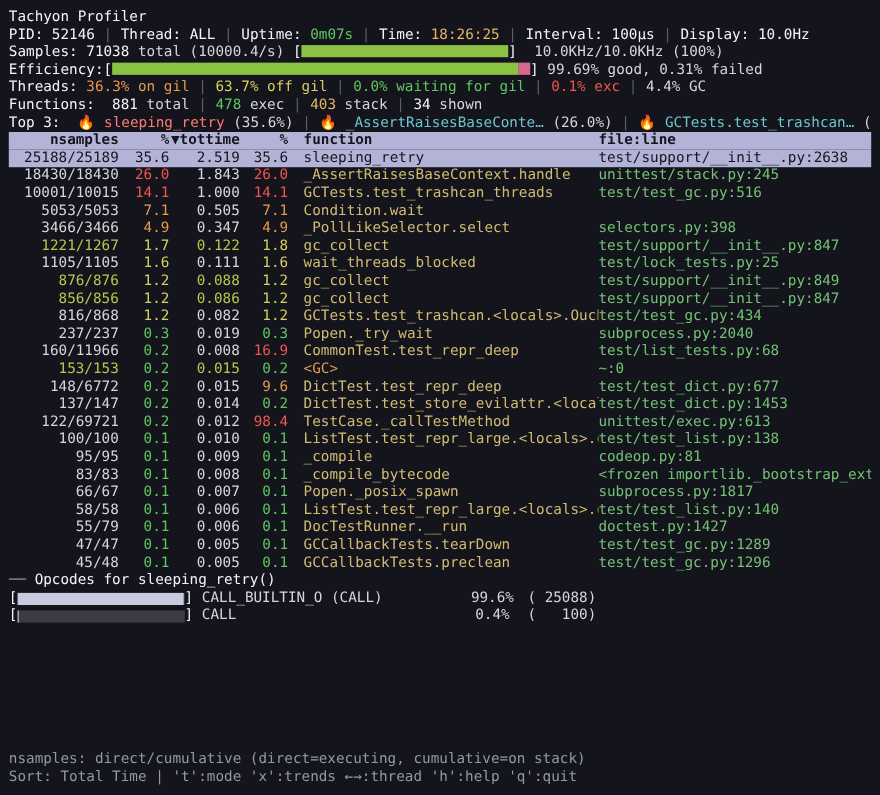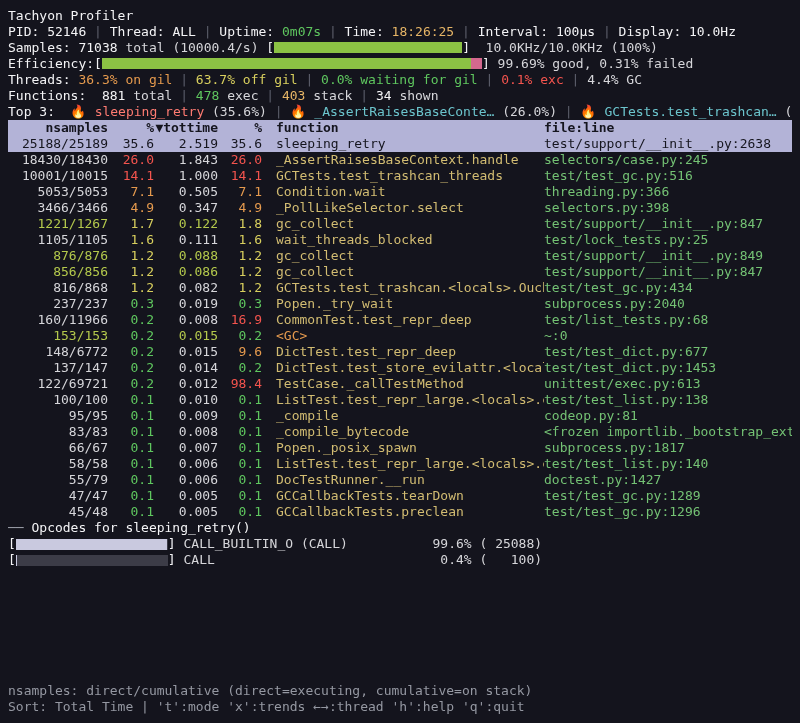--- a/index.html
+++ b/index.html
@@ -34,41 +34,41 @@
   .ns{width:100px;text-align:right}
   .p1{width:46px;text-align:right}
   .tt{width:64px;text-align:right}
   .p2{width:44px;text-align:right}
   .fn{width:282px;padding-left:14px}
   .fl{flex:1 1 auto;min-width:0}
   .opline{display:flex;height:16px;line-height:16px;align-items:center;white-space:pre;flex:none}
   .obar{width:152px;height:11px;background:var(--bar_track);flex:none}
   .ofill{display:block;height:100%;background:var(--bar_light)}
   .opname{width:248px;flex:none;overflow:hidden}
-  .oppct{width:48px;text-align:right;flex:none}
+  .oppct{width:48px;text-align:center;flex:none}
   .spacer{flex:1 1 auto}
   .mb{margin-bottom:0}
 </style>
 </head>
 <body>
 
 <div class="line"><span class="b clr-white">Tachyon Profiler</span></div>
 <div class="line"><span class="b clr-white">PID: </span><span class="clr-white">52146</span><span class="sep"> | </span><span class="b clr-white">Thread: </span><span class="clr-white">ALL</span><span class="sep"> | </span><span class="b clr-white">Uptime: </span><span class="clr-green">0m07s</span><span class="sep"> | </span><span class="b clr-white">Time: </span><span class="clr-time">18:26:25</span><span class="sep"> | </span><span class="b clr-white">Interval: </span><span class="clr-white">100μs</span><span class="sep"> | </span><span class="b clr-white">Display: </span><span class="clr-white">10.0Hz</span></div>
 <div class="line"><span class="b clr-white">Samples:</span><span class="b clr-white"> 71038</span><span class="clr-fg"> total (10000.4/s) </span><span class="brk">[</span><span class="sbar" style="width: 188px;"></span><span class="brk">]</span><span class="clr-fg">  10.0KHz/10.0KHz (100%)</span></div>
 <div class="line"><span class="b clr-white">Efficiency:</span><span class="brk">[</span><span class="ebar"><span class="g" style="width: 97.2%;"></span><span class="f" style="width: 2.8%;"></span></span><span class="brk">]</span><span class="clr-fg"> 99.69% good, 0.31% failed</span></div>
 <div class="line"><span class="b clr-white">Threads: </span><span class="clr-orange">36.3% on gil</span><span class="sep"> | </span><span class="clr-yellow">63.7% off gil</span><span class="sep"> | </span><span class="clr-green">0.0% waiting for gil</span><span class="sep"> | </span><span class="clr-red">0.1% exc</span><span class="sep"> | </span><span class="clr-fg">4.4% GC</span></div>
 <div class="line"><span class="b clr-white">Functions:  </span><span class="clr-white">881</span><span class="clr-fg"> total</span><span class="sep"> | </span><span class="clr-green">478</span><span class="clr-fg"> exec</span><span class="sep"> | </span><span class="clr-time">403</span><span class="clr-fg"> stack</span><span class="sep"> | </span><span class="clr-white">34</span><span class="clr-fg"> shown</span></div>
 <div class="line"><span class="b clr-white">Top 3:  </span><span class="emoji">🔥</span><span class="clr-salmon"> sleeping_retry</span><span class="clr-fg"> (35.6%)</span><span class="sep"> | </span><span class="emoji">🔥</span><span class="clr-cyan"> _AssertRaisesBaseConte…</span><span class="clr-fg"> (26.0%)</span><span class="sep"> | </span><span class="emoji">🔥</span><span class="clr-cyan"> GCTests.test_trashcan…</span><span class="clr-fg"> (14.1%)</span></div>
 
 <div class="trow thead"><div class="cell ns">nsamples</div><div class="cell p1">%</div><div class="cell tt">▼tottime</div><div class="cell p2">%</div><div class="cell fn">function</div><div class="cell fl">file:line</div></div>
 <div>
     <div class="trow sel"><div class="cell ns clr-fg">25188/25189</div><div class="cell p1 clr-red">35.6</div><div class="cell tt clr-fg">2.519</div><div class="cell p2 clr-red">35.6</div><div class="cell fn clr-fn">sleeping_retry</div><div class="cell fl clr-file">test/support/__init__.py:2638</div></div>
-    <div class="trow"><div class="cell ns clr-fg">18430/18430</div><div class="cell p1 clr-red">26.0</div><div class="cell tt clr-fg">1.843</div><div class="cell p2 clr-red">26.0</div><div class="cell fn clr-fn">_AssertRaisesBaseContext.handle</div><div class="cell fl clr-file">selectors/case.py:245</div></div>
+    <div class="trow"><div class="cell ns clr-fg">18430/18430</div><div class="cell p1 clr-red">26.0</div><div class="cell tt clr-fg">1.843</div><div class="cell p2 clr-red">26.0</div><div class="cell fn clr-fn">_AssertRaisesBaseContext.handle</div><div class="cell fl clr-file">unittest/stack.py:245</div></div>
     <div class="trow"><div class="cell ns clr-fg">10001/10015</div><div class="cell p1 clr-red">14.1</div><div class="cell tt clr-fg">1.000</div><div class="cell p2 clr-red">14.1</div><div class="cell fn clr-fn">GCTests.test_trashcan_threads</div><div class="cell fl clr-file">test/test_gc.py:516</div></div>
-    <div class="trow"><div class="cell ns clr-fg">5053/5053</div><div class="cell p1 clr-orange">7.1</div><div class="cell tt clr-fg">0.505</div><div class="cell p2 clr-orange">7.1</div><div class="cell fn clr-fn">Condition.wait</div><div class="cell fl clr-file">threading.py:366</div></div>
+    <div class="trow"><div class="cell ns clr-fg">5053/5053</div><div class="cell p1 clr-orange">7.1</div><div class="cell tt clr-fg">0.505</div><div class="cell p2 clr-orange">7.1</div><div class="cell fn clr-fn">Condition.wait</div></div>
     <div class="trow"><div class="cell ns clr-fg">3466/3466</div><div class="cell p1 clr-orange">4.9</div><div class="cell tt clr-fg">0.347</div><div class="cell p2 clr-orange">4.9</div><div class="cell fn clr-fn">_PollLikeSelector.select</div><div class="cell fl clr-file">selectors.py:398</div></div>
     <div class="trow"><div class="cell ns clr-trend">1221/1267</div><div class="cell p1 clr-yellow">1.7</div><div class="cell tt clr-trend">0.122</div><div class="cell p2 clr-yellow">1.8</div><div class="cell fn clr-fn">gc_collect</div><div class="cell fl clr-file">test/support/__init__.py:847</div></div>
     <div class="trow"><div class="cell ns clr-fg">1105/1105</div><div class="cell p1 clr-yellow">1.6</div><div class="cell tt clr-fg">0.111</div><div class="cell p2 clr-yellow">1.6</div><div class="cell fn clr-fn">wait_threads_blocked</div><div class="cell fl clr-file">test/lock_tests.py:25</div></div>
     <div class="trow"><div class="cell ns clr-trend">876/876</div><div class="cell p1 clr-yellow">1.2</div><div class="cell tt clr-trend">0.088</div><div class="cell p2 clr-yellow">1.2</div><div class="cell fn clr-fn">gc_collect</div><div class="cell fl clr-file">test/support/__init__.py:849</div></div>
     <div class="trow"><div class="cell ns clr-trend">856/856</div><div class="cell p1 clr-yellow">1.2</div><div class="cell tt clr-trend">0.086</div><div class="cell p2 clr-yellow">1.2</div><div class="cell fn clr-fn">gc_collect</div><div class="cell fl clr-file">test/support/__init__.py:847</div></div>
     <div class="trow"><div class="cell ns clr-fg">816/868</div><div class="cell p1 clr-yellow">1.2</div><div class="cell tt clr-fg">0.082</div><div class="cell p2 clr-yellow">1.2</div><div class="cell fn clr-fn">GCTests.test_trashcan.&lt;locals&gt;.Ouch…</div><div class="cell fl clr-file">test/test_gc.py:434</div></div>
     <div class="trow"><div class="cell ns clr-fg">237/237</div><div class="cell p1 clr-green">0.3</div><div class="cell tt clr-fg">0.019</div><div class="cell p2 clr-green">0.3</div><div class="cell fn clr-fn">Popen._try_wait</div><div class="cell fl clr-file">subprocess.py:2040</div></div>
     <div class="trow"><div class="cell ns clr-fg">160/11966</div><div class="cell p1 clr-green">0.2</div><div class="cell tt clr-fg">0.008</div><div class="cell p2 clr-red">16.9</div><div class="cell fn clr-fn">CommonTest.test_repr_deep</div><div class="cell fl clr-file">test/list_tests.py:68</div></div>
     <div class="trow"><div class="cell ns clr-trend">153/153</div><div class="cell p1 clr-green">0.2</div><div class="cell tt clr-trend">0.015</div><div class="cell p2 clr-green">0.2</div><div class="cell fn clr-orange">&lt;GC&gt;</div><div class="cell fl clr-file">~:0</div></div>
     <div class="trow"><div class="cell ns clr-fg">148/6772</div><div class="cell p1 clr-green">0.2</div><div class="cell tt clr-fg">0.015</div><div class="cell p2 clr-orange">9.6</div><div class="cell fn clr-fn">DictTest.test_repr_deep</div><div class="cell fl clr-file">test/test_dict.py:677</div></div>

